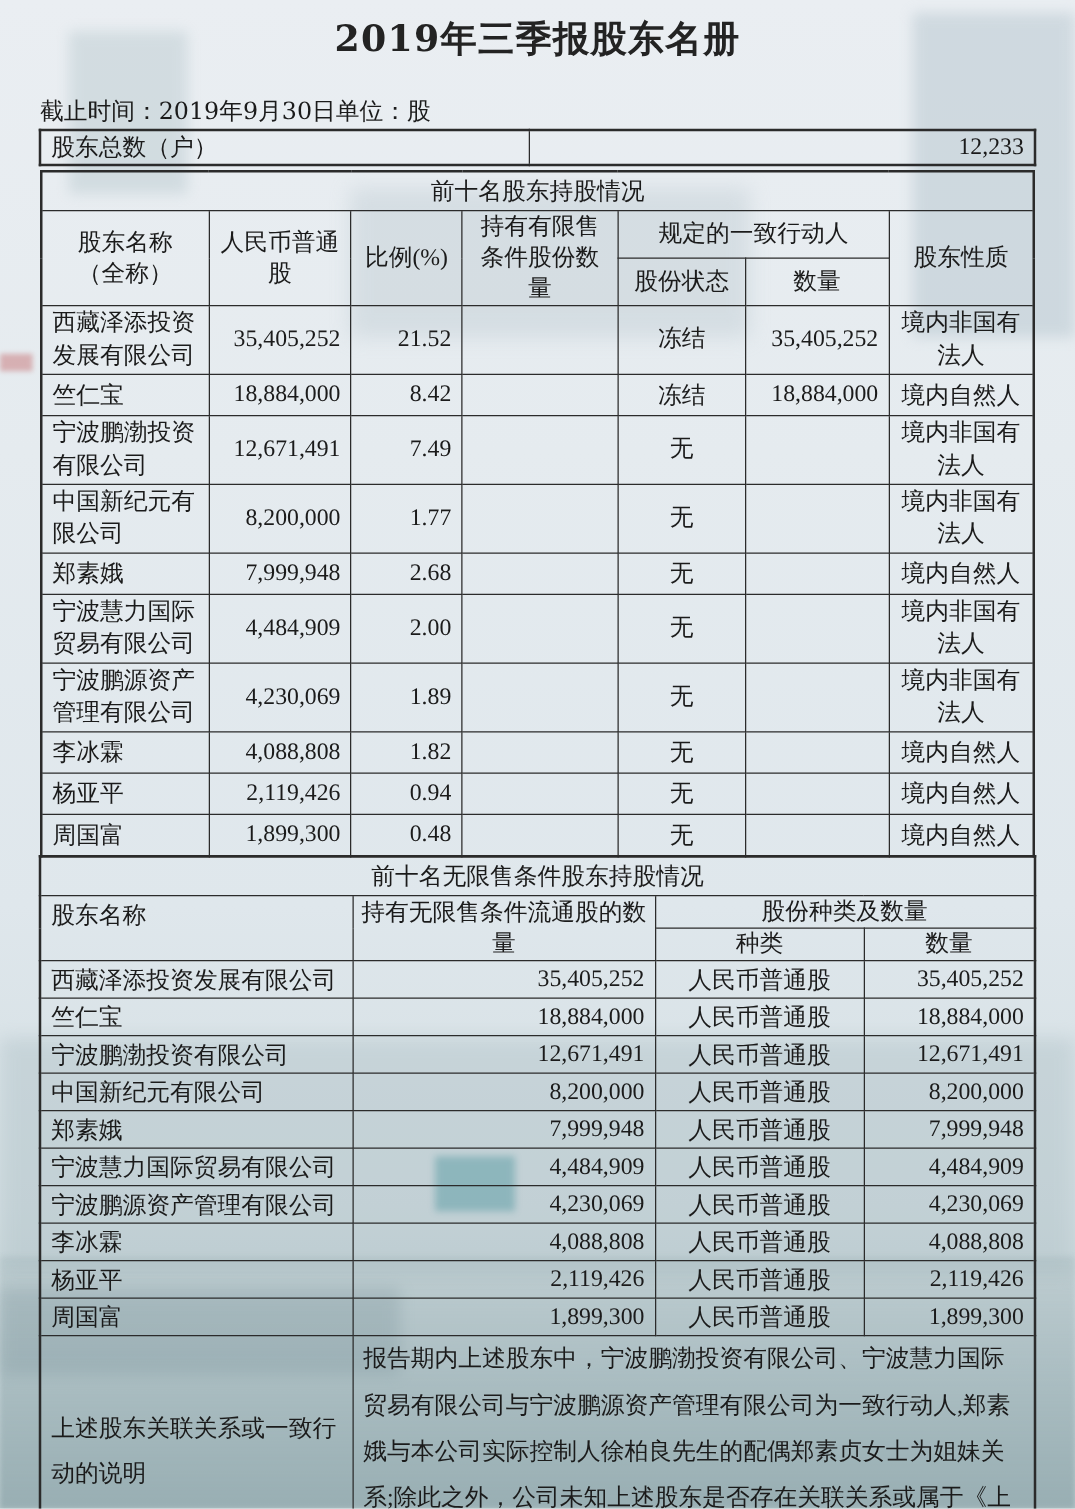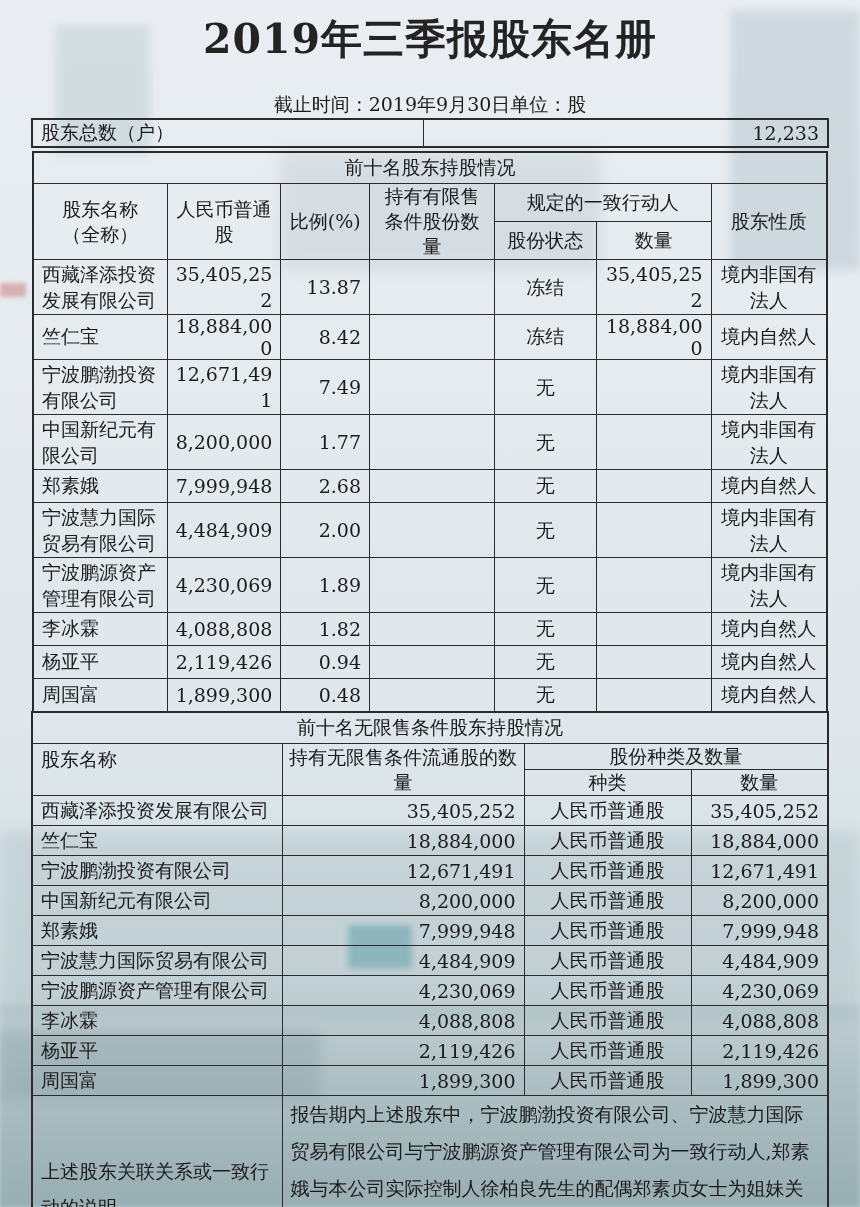--- a/index.html
+++ b/index.html
@@ -20,36 +20,37 @@
   .bg-teal-sign{left:348px;top:925px;width:64px;height:44px;background:#3f8e97;opacity:.40;filter:blur(3px);}
   .bg-red-dot{left:0px;top:283px;width:26px;height:14px;background:#c4686a;opacity:.45;filter:blur(2px);}
   .bg-shore{left:0;top:1030px;width:320px;height:70px;background:#66808a;opacity:.25;filter:blur(6px);}
   .bg-water{left:0;top:1005px;width:860px;height:202px;background:linear-gradient(180deg,rgba(148,170,173,.25),rgba(126,152,158,.55));filter:blur(2px);}
 
   .content{position:relative;z-index:1;}
 
   h1.title{
     margin:12px 0 0 0;
     text-align:center;
-    font-size:41px;
+    font-size:29px;
     font-weight:bold;
     letter-spacing:1px;
     color:#232323;
   }
   .meta{
     width:796px;margin:26px auto 3px auto;
-    display:flex;justify-content:center;
+    display:flex;justify-content:flex-start;
     font-size:19px;line-height:22px;
   }
 
   table.t{
     width:796px;margin:0 auto;
     border-collapse:collapse;table-layout:fixed;
     border:2px solid #2b2b2b;
     background:transparent;
+    font-family:Liberation Serif, serif;
   }
   table.t td{
     border:1px solid #2b2b2b;
     font-size:19px;
     vertical-align:middle;
     padding:0 8px;
     overflow:hidden;
     word-break:break-all;
   }
   table.t2{margin-top:-2px;}
@@ -138,21 +139,21 @@
         <td class="hdr" rowspan="2">股东性质</td>
       </tr>
       <tr class="hrowB">
         <td class="hdr">股份状态</td>
         <td class="hdr">数量</td>
       </tr>
 
       <tr class="rh54">
         <td class="tl">西藏泽添投资发展有限公司</td>
         <td class="num">35,405,252</td>
-        <td class="num">13.87</td>
+        <td class="num">21.52</td>
         <td class="num"></td>
         <td class="ctr">冻结</td>
         <td class="num">35,405,252</td>
         <td class="ctr">境内非国有法人</td>
       </tr>
       <tr class="rh32">
         <td class="tl">竺仁宝</td>
         <td class="num">18,884,000</td>
         <td class="num">8.42</td>
         <td class="num"></td>

